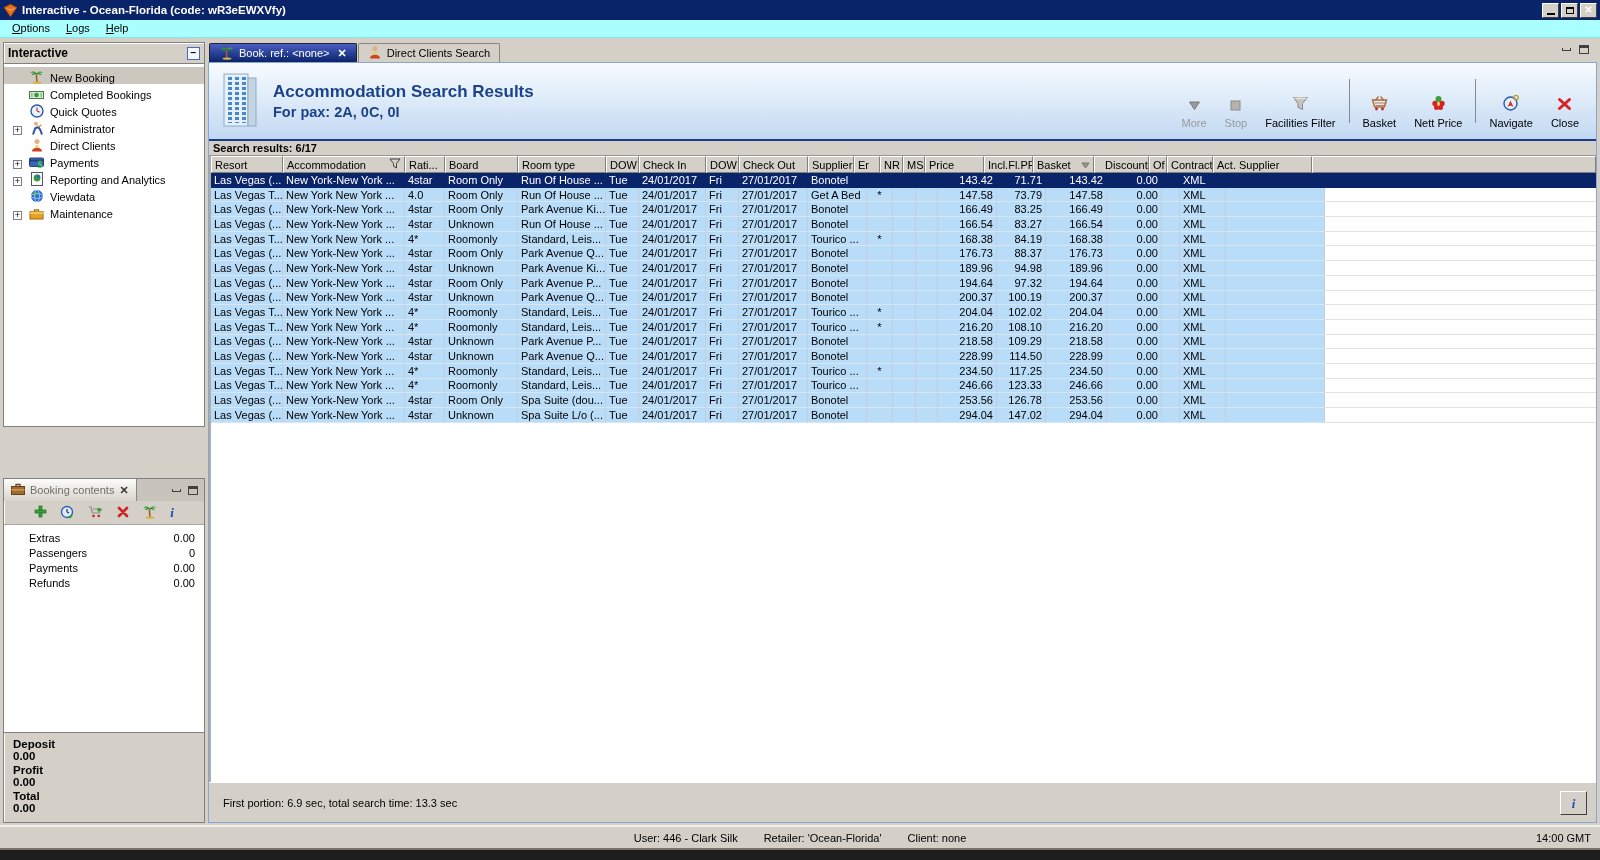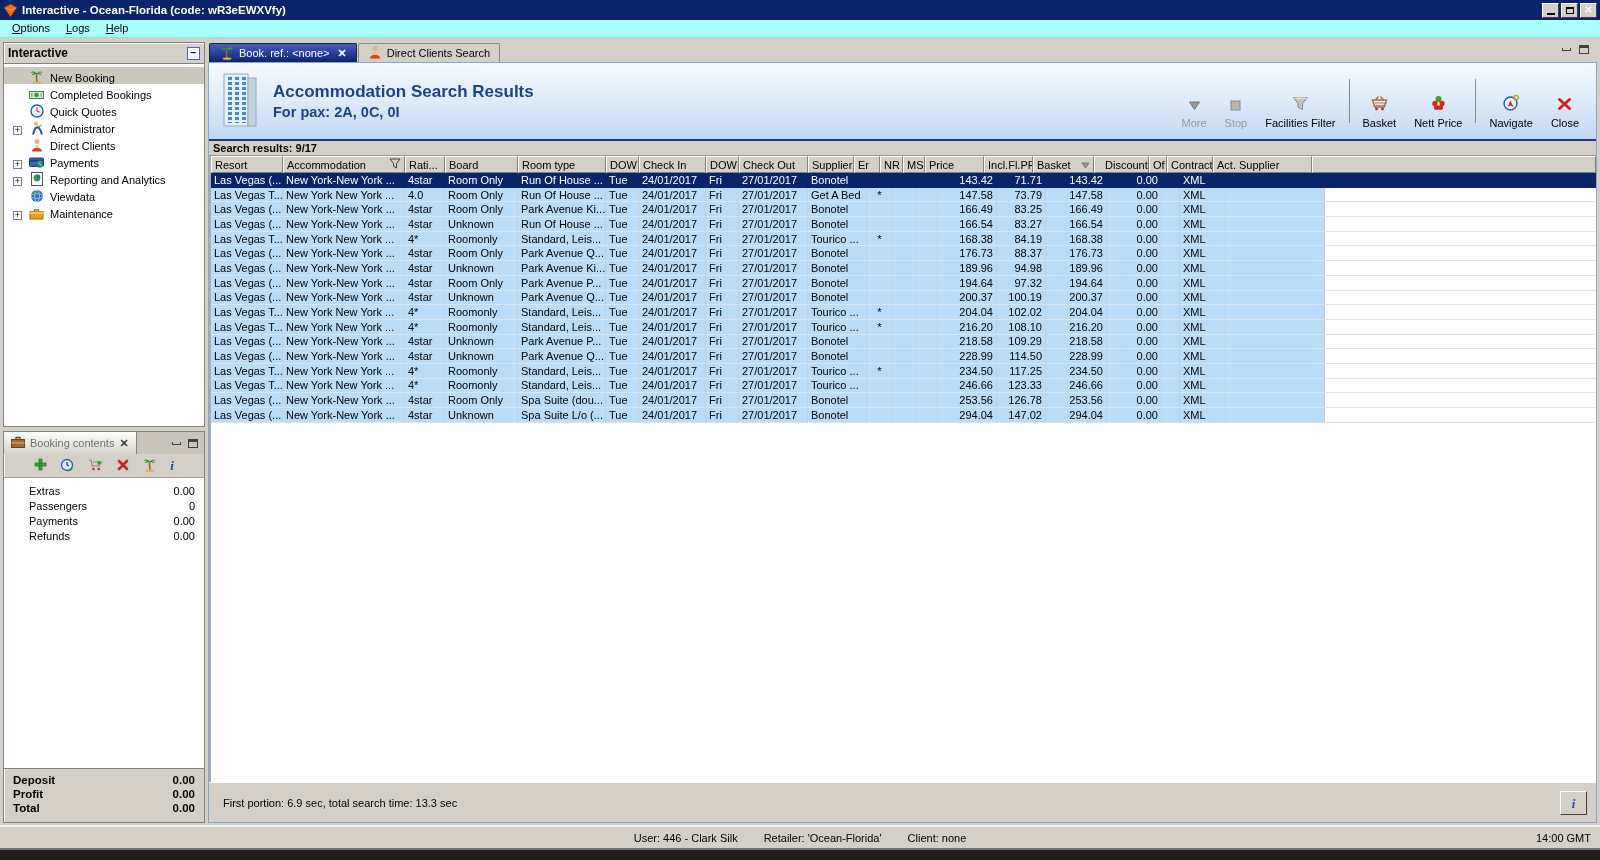--- a/index.html
+++ b/index.html
@@ -28,33 +28,33 @@
   .sb-head { height:20px; display:flex; align-items:center; padding:0 4px; font-weight:bold; font-size:12px; }
   .sb-head .sp { flex:1; }
   .collapse-btn { width:13px; height:13px; border:1px solid #4a6ab8; background:#f4f8ff; display:flex; align-items:center; justify-content:center; font-size:10px; line-height:1; }
   .tree { background:#fff; flex:1; border-top:1px solid #808080; padding-top:3px; overflow:hidden; }
   .tree-row { height:17px; display:flex; align-items:flex-end; }
   .tree-row.sel { background:#ccc8c0; }
   .expand-box { width:9px; height:9px; margin:0 6px 0 9px; border:1px solid #808080; background:#fff; font-size:9px; line-height:7px; text-align:center; flex:none; }
   .expand-box.nobox { visibility:hidden; }
   .tree-ico { width:17px; margin-right:5px; display:flex; justify-content:center; flex:none; }
   
-  .bk-panel { flex:1; }
+  .bk-panel { flex:1;margin-top:47px; }
   .bk-header { height:22px; display:flex; align-items:stretch; background:#c8c4bc; }
   .bk-tab { display:flex; align-items:center; gap:5px; padding:0 7px; background:linear-gradient(#fdfdfa,#d8d4cc);
             border-right:1px solid #8a8682; color:#6e6e6e; }
   .bk-x { color:#3a3a3a; font-weight:bold; font-size:11px; }
   .bk-winbtns { margin-left:auto; display:flex; align-items:center; gap:7px; padding-right:6px; }
   .mini-min { width:9px; height:3px; border:1px solid #404040; border-top:none; }
   .mini-max { width:10px; height:9px; border:1px solid #404040; border-top-width:3px; }
   .bk-toolbar { height:24px; display:flex; align-items:center; justify-content:center; gap:13px; border-bottom:1px solid #a8a4a0; }
   .bk-list { background:#fff; flex:1; padding-top:4px; border-top:1px solid #fff; }
   .bk-row { display:flex; justify-content:space-between; padding:1.5px 9px 1.5px 25px; }
   .bk-foot { border-top:1px solid #808080; padding:5px 9px 6px 9px; font-weight:bold; font-size:11.5px; }
-  .bk-foot .bk-row { padding:0 0 2px 0; }
+  .bk-foot .bk-row { padding:0 0 2px 0;flex-direction:column; }
   .info-i { font-family:"Liberation Serif", serif; font-style:italic; font-weight:bold; color:#1a4ab8; font-size:13px; line-height:1; }
   
   .main-col { flex:1; display:flex; flex-direction:column; min-width:0; }
   .doc-tabbar { height:20px; display:flex; align-items:flex-end; padding-left:1px; gap:1px; position:relative; }
   .doc-tab { height:19px; display:flex; align-items:center; gap:5px; padding:0 9px; background:#d4d0c8;
              border:1px solid #8a8682; border-bottom:none; border-radius:2px 2px 0 0; white-space:nowrap; }
   .doc-tab.active { background:linear-gradient(#4a5ec4,#0a246a); color:#fff; border-color:#223;margin-top:7px; }
   .tab-x { font-weight:bold; margin-left:3px; font-size:11px; }
   .tab-winbtns { position:absolute; right:8px; top:3px; display:flex; gap:8px; align-items:center; }
   .main-panel { flex:1; border:1px solid #88a6d4; background:#fff; display:flex; flex-direction:column; min-height:0; }
@@ -419,21 +419,21 @@
             </div>
             <div class="tbtn">
               <span class="ico"><svg width="15" height="14">
                   <path d="M2.5 2.5l10 9M12.5 2.5l-10 9" stroke="#d82222" stroke-width="3" stroke-linecap="round"></path>
                 </svg></span>
               <span class="lbl">Close</span>
             </div>
           </span>
       </div>
       <div class="results-bar">
-        <span>Search results: 9/17</span>
+        <span>Search results: 6/17</span>
       </div>
       <div class="table-wrap">
         <div class="thead" id="thead">
             <div class="th" style="width: 72px;">
               <span>Resort</span>
             </div>
             <div class="th" style="width: 122px;">
               <span>Accommodation</span>
               <span class="hico"><svg width="12" height="11">
                   <path d="M1 1h10L7.5 5.5V10L4.5 8.2V5.5z" fill="none" stroke="#404040"></path>

